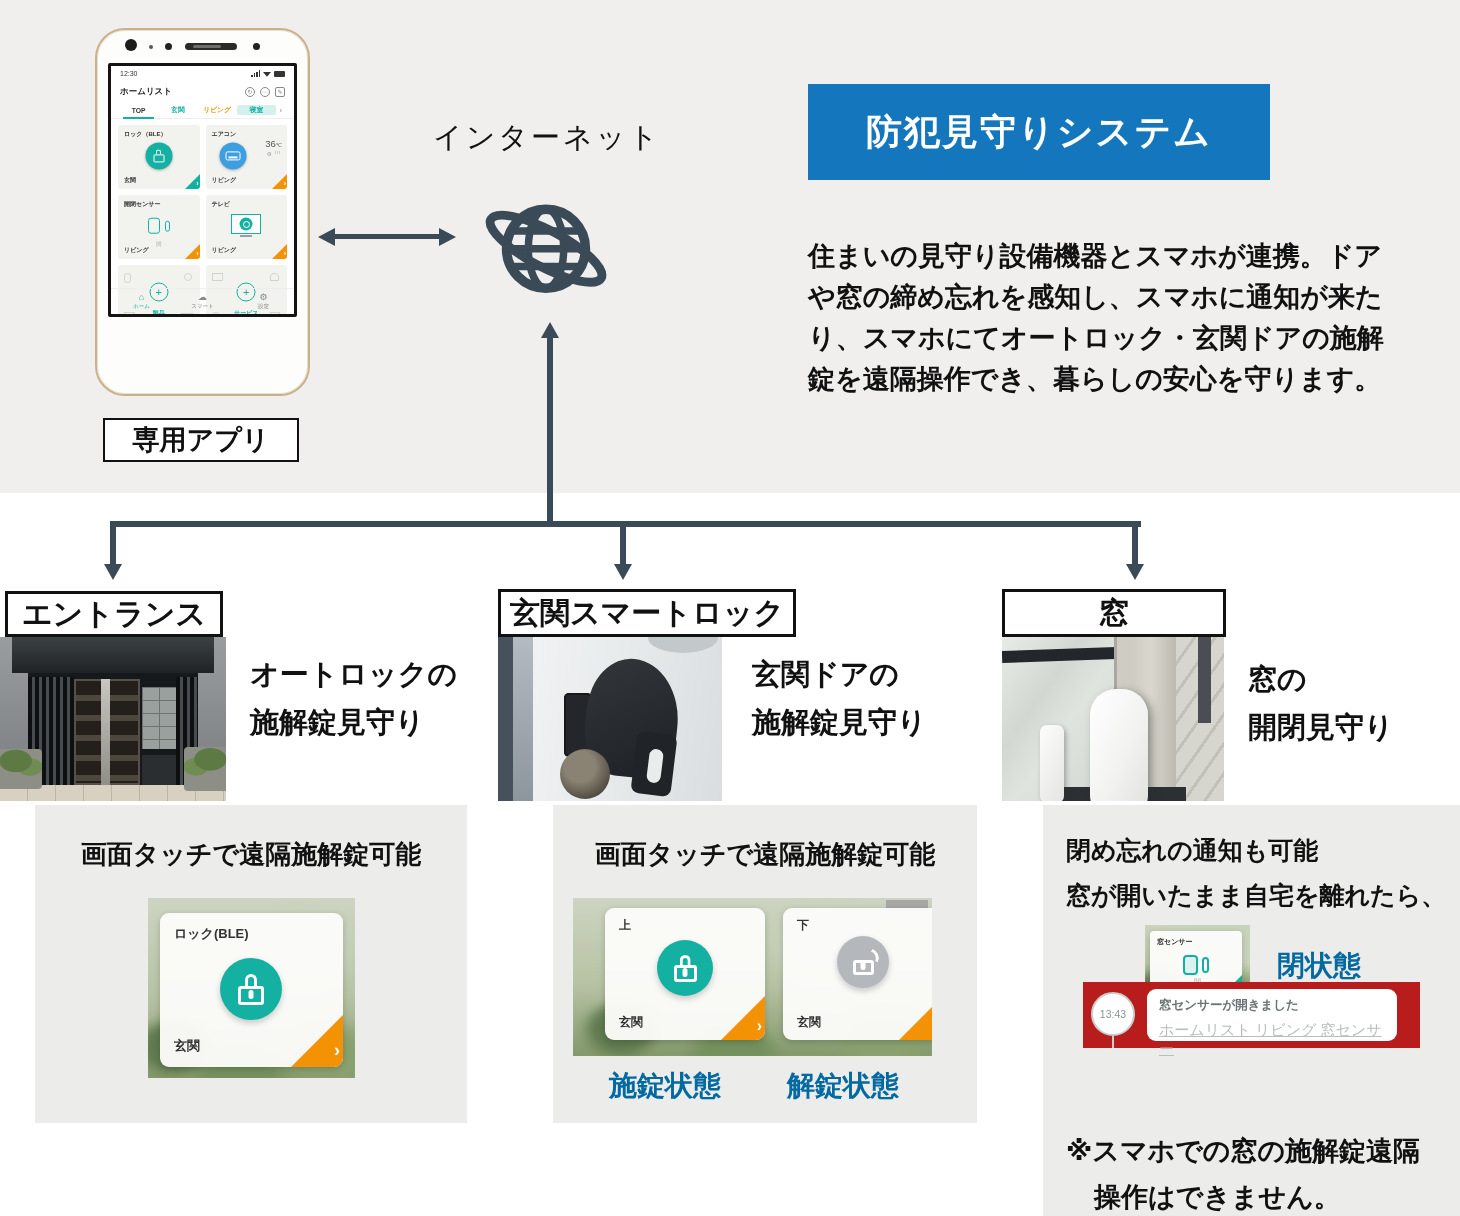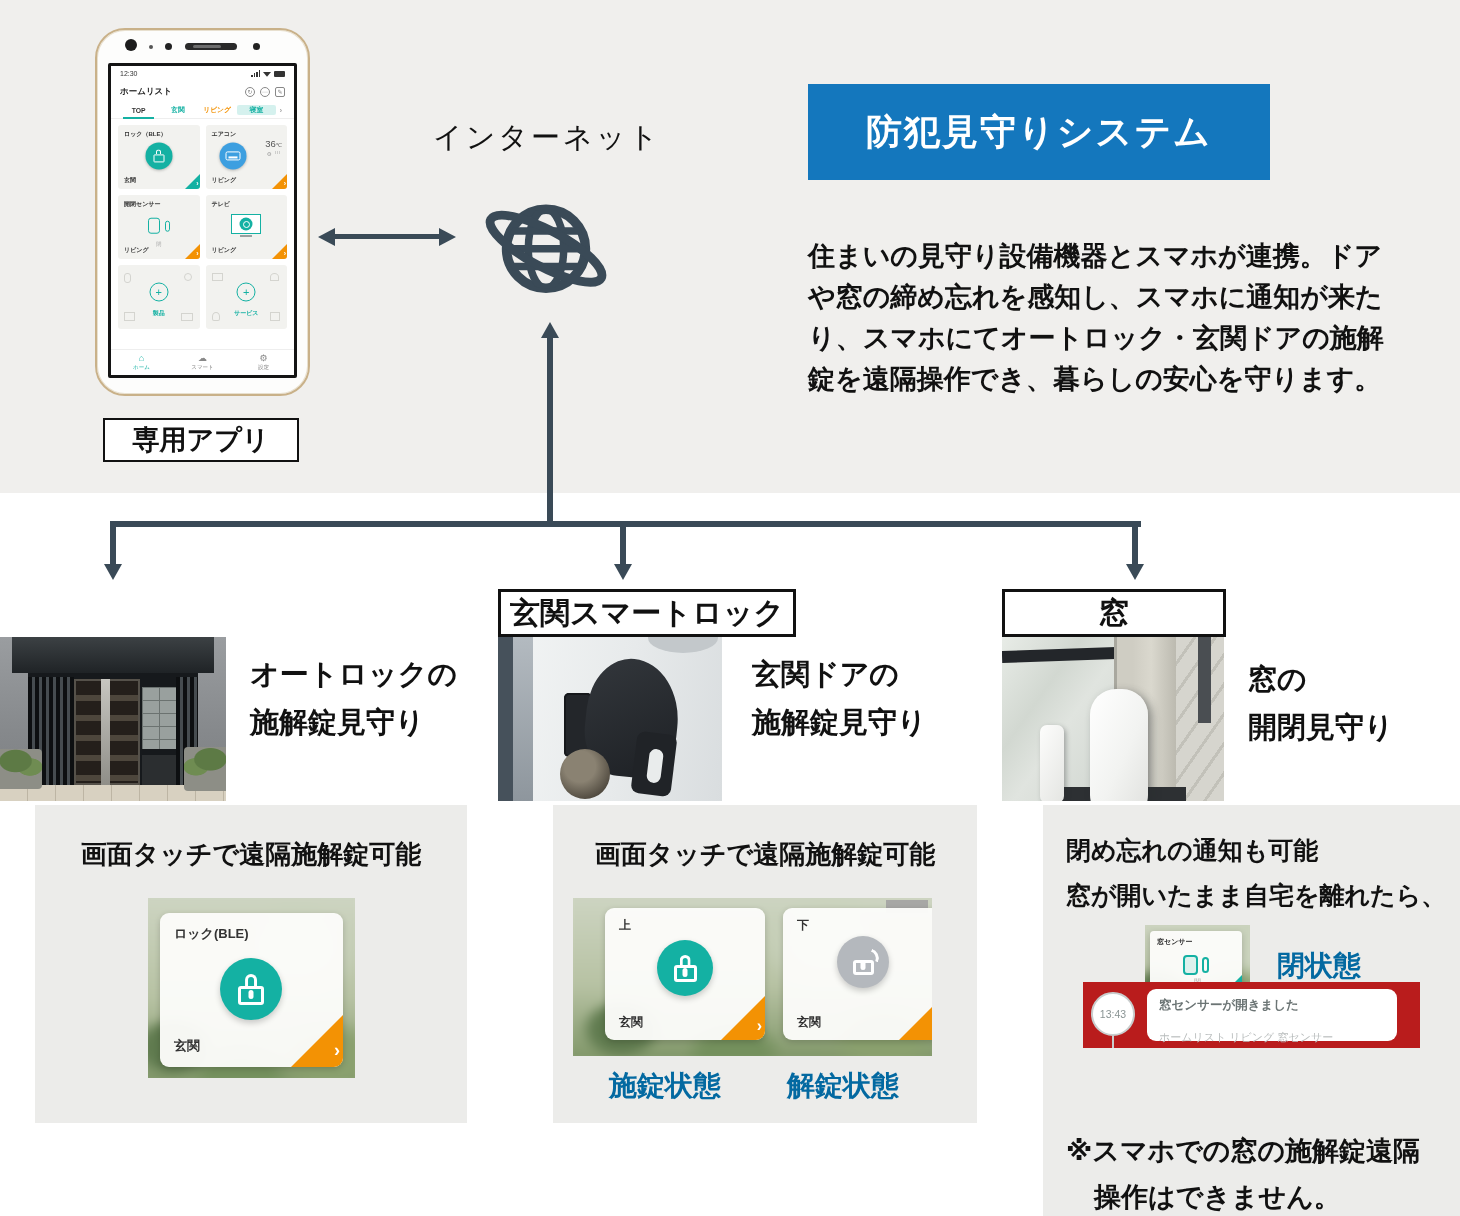--- a/index.html
+++ b/index.html
@@ -126,33 +126,33 @@
   #photo-window .sensor-small { position:absolute; left:38px; top:88px; width:24px; height:78px; background:linear-gradient(115deg,#fdfdfc,#e4e5e2); border-radius:7px; box-shadow:2px 2px 5px rgba(40,44,46,0.35); }
 
   
   #win-text { left:1066px; top:828px; width:392px; font-size:25px; font-weight:600; line-height:45px; color:#111; }
   #closed-state { left:1277px; top:947px; }
   #notif-strip { left:1083px; top:982px; width:337px; height:66px; background:#b91c1c; }
   #notif-circle { position:absolute; left:8px; top:10px; width:44px; height:44px; border-radius:50%; background:#fff; border:2px solid #c9cdcd; display:flex; align-items:center; justify-content:center; font-size:10.5px; color:#8a9494; }
   #notif-line { position:absolute; left:29px; top:54px; width:2px; height:12px; background:#c9cdcd; }
   #notif-card { position:absolute; left:64px; top:7px; width:250px; height:52px; background:#fff; border-radius:9px; padding:8px 12px; }
   #notif-card .n1 { font-size:12.5px; font-weight:700; color:#6b7474; }
-  #notif-card .n2 { font-size:11px; color:#b9bdbd; margin-top:16px; }
+  #notif-card .n2 { font-size:15px; color:#b9bdbd; margin-top:7px;text-decoration:underline; }
   #win-note { left:1066px; top:1128px; font-size:27px; font-weight:600; line-height:46px; color:#111; }
   #win-note .l2 { padding-left:28px; }
 
   
   #phone { left:95px; top:28px; width:215px; height:368px; background:#fdfdfc; border:2px solid #c9b189; border-radius:30px; box-shadow:0 0 0 1px #e8e0cf inset; }
   #phone .cam1 { position:absolute; left:28px; top:9px; width:12px; height:12px; border-radius:50%; background:#1c1c1c; }
   #phone .cam2 { position:absolute; left:52px; top:15px; width:4px; height:4px; border-radius:50%; background:#555; }
   #phone .cam3 { position:absolute; left:68px; top:13px; width:7px; height:7px; border-radius:50%; background:#222; }
   #phone .spk { position:absolute; left:88px; top:13px; width:52px; height:7px; border-radius:4px; background:#2a2a2a; }
   #phone .spk i { position:absolute; left:8px; top:2px; width:28px; height:3px; border-radius:2px; background:#6d6d6d; display:block; }
   #phone .cam4 { position:absolute; left:156px; top:13px; width:7px; height:7px; border-radius:50%; background:#222; }
-  #screen { position:absolute; left:11px; top:33px; width:189px; height:315px; background:#fff; border:3px solid #141414; border-radius:2px; overflow:hidden; }
+  #screen { position:absolute; left:11px; top:33px; width:189px; height:254px; background:#fff; border:3px solid #141414; border-radius:2px; overflow:hidden; }
   #statusbar { position:absolute; left:0; top:0; width:100%; height:15px; display:flex; align-items:center; padding:0 9px; font-size:7px; color:#333; }
   #statusbar .right { margin-left:auto; display:flex; align-items:flex-end; gap:3px; }
   .sigbars { display:flex; align-items:flex-end; gap:1px; }
   .sigbars i { display:block; width:1.5px; background:#333; }
   .wifi { width:8px; height:6px; background:#333; clip-path:polygon(50% 100%,0 20%,100% 20%); }
   .batt { width:11px; height:6px; background:#333; border-radius:1px; }
   #appbar { position:absolute; left:0; top:15px; width:100%; height:21px; display:flex; align-items:center; padding:0 9px; }
   #appbar .title { font-size:8.5px; font-weight:700; color:#222; }
   #appbar .icons { margin-left:auto; display:flex; gap:5px; color:#777; font-size:8px; }
   #appbar .icons .ic { width:10px; height:10px; border:1px solid #888; border-radius:50%; font-size:6px; line-height:8px; text-align:center; color:#888; }
@@ -370,20 +370,23 @@
   <span class="line" style="left:547px; top:336px; width:6px; height:190px;"></span>
   <span class="line" style="left:110px; top:521px; width:1031px; height:6px;"></span>
 
   <span class="line" style="left:110px; top:521px; width:6px; height:44px;"></span>
   <span class="arrow-down" style="left:104px; top:564px;"></span>
   <span class="line" style="left:620px; top:521px; width:6px; height:44px;"></span>
   <span class="arrow-down" style="left:614px; top:564px;"></span>
   <span class="line" style="left:1132px; top:521px; width:6px; height:44px;"></span>
   <span class="arrow-down" style="left:1126px; top:564px;"></span>
 
+  <div class="label-box" id="entrance-label">
+    <span>エントランス</span>
+  </div>
   <div class="photo" id="photo-entrance">
     <span class="canopy"></span>
       <span class="recess"></span>
       <span class="slatsL"></span>
       <span class="slatsR"></span>
     <span class="door"></span>
       <span class="doorframe"></span>
       <span class="mailbox"></span>
       <span class="mailbot"></span>
     <span class="floor"></span>

